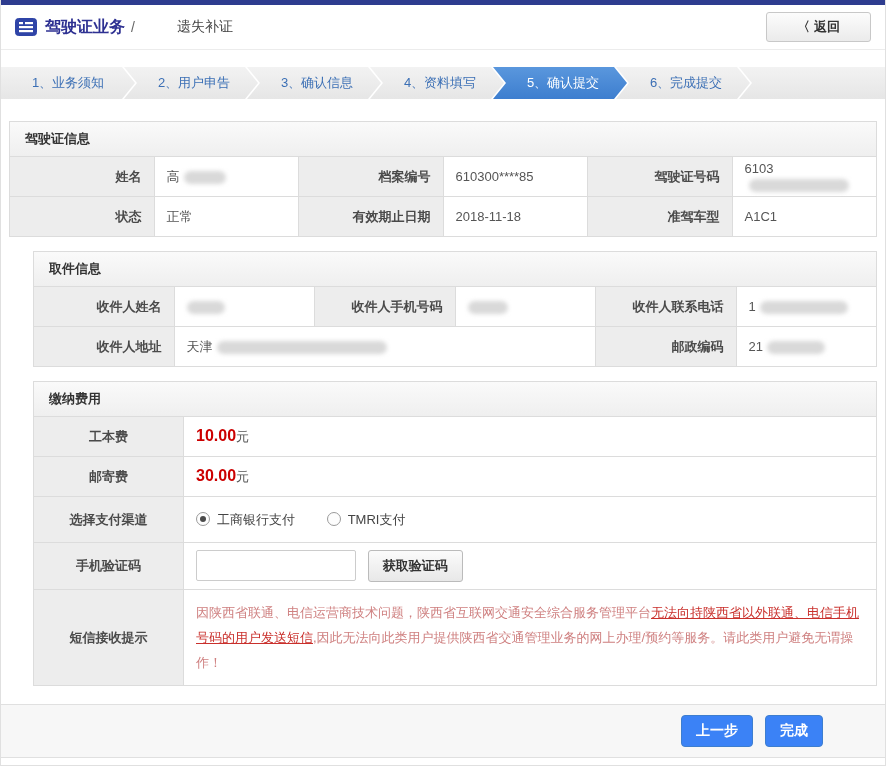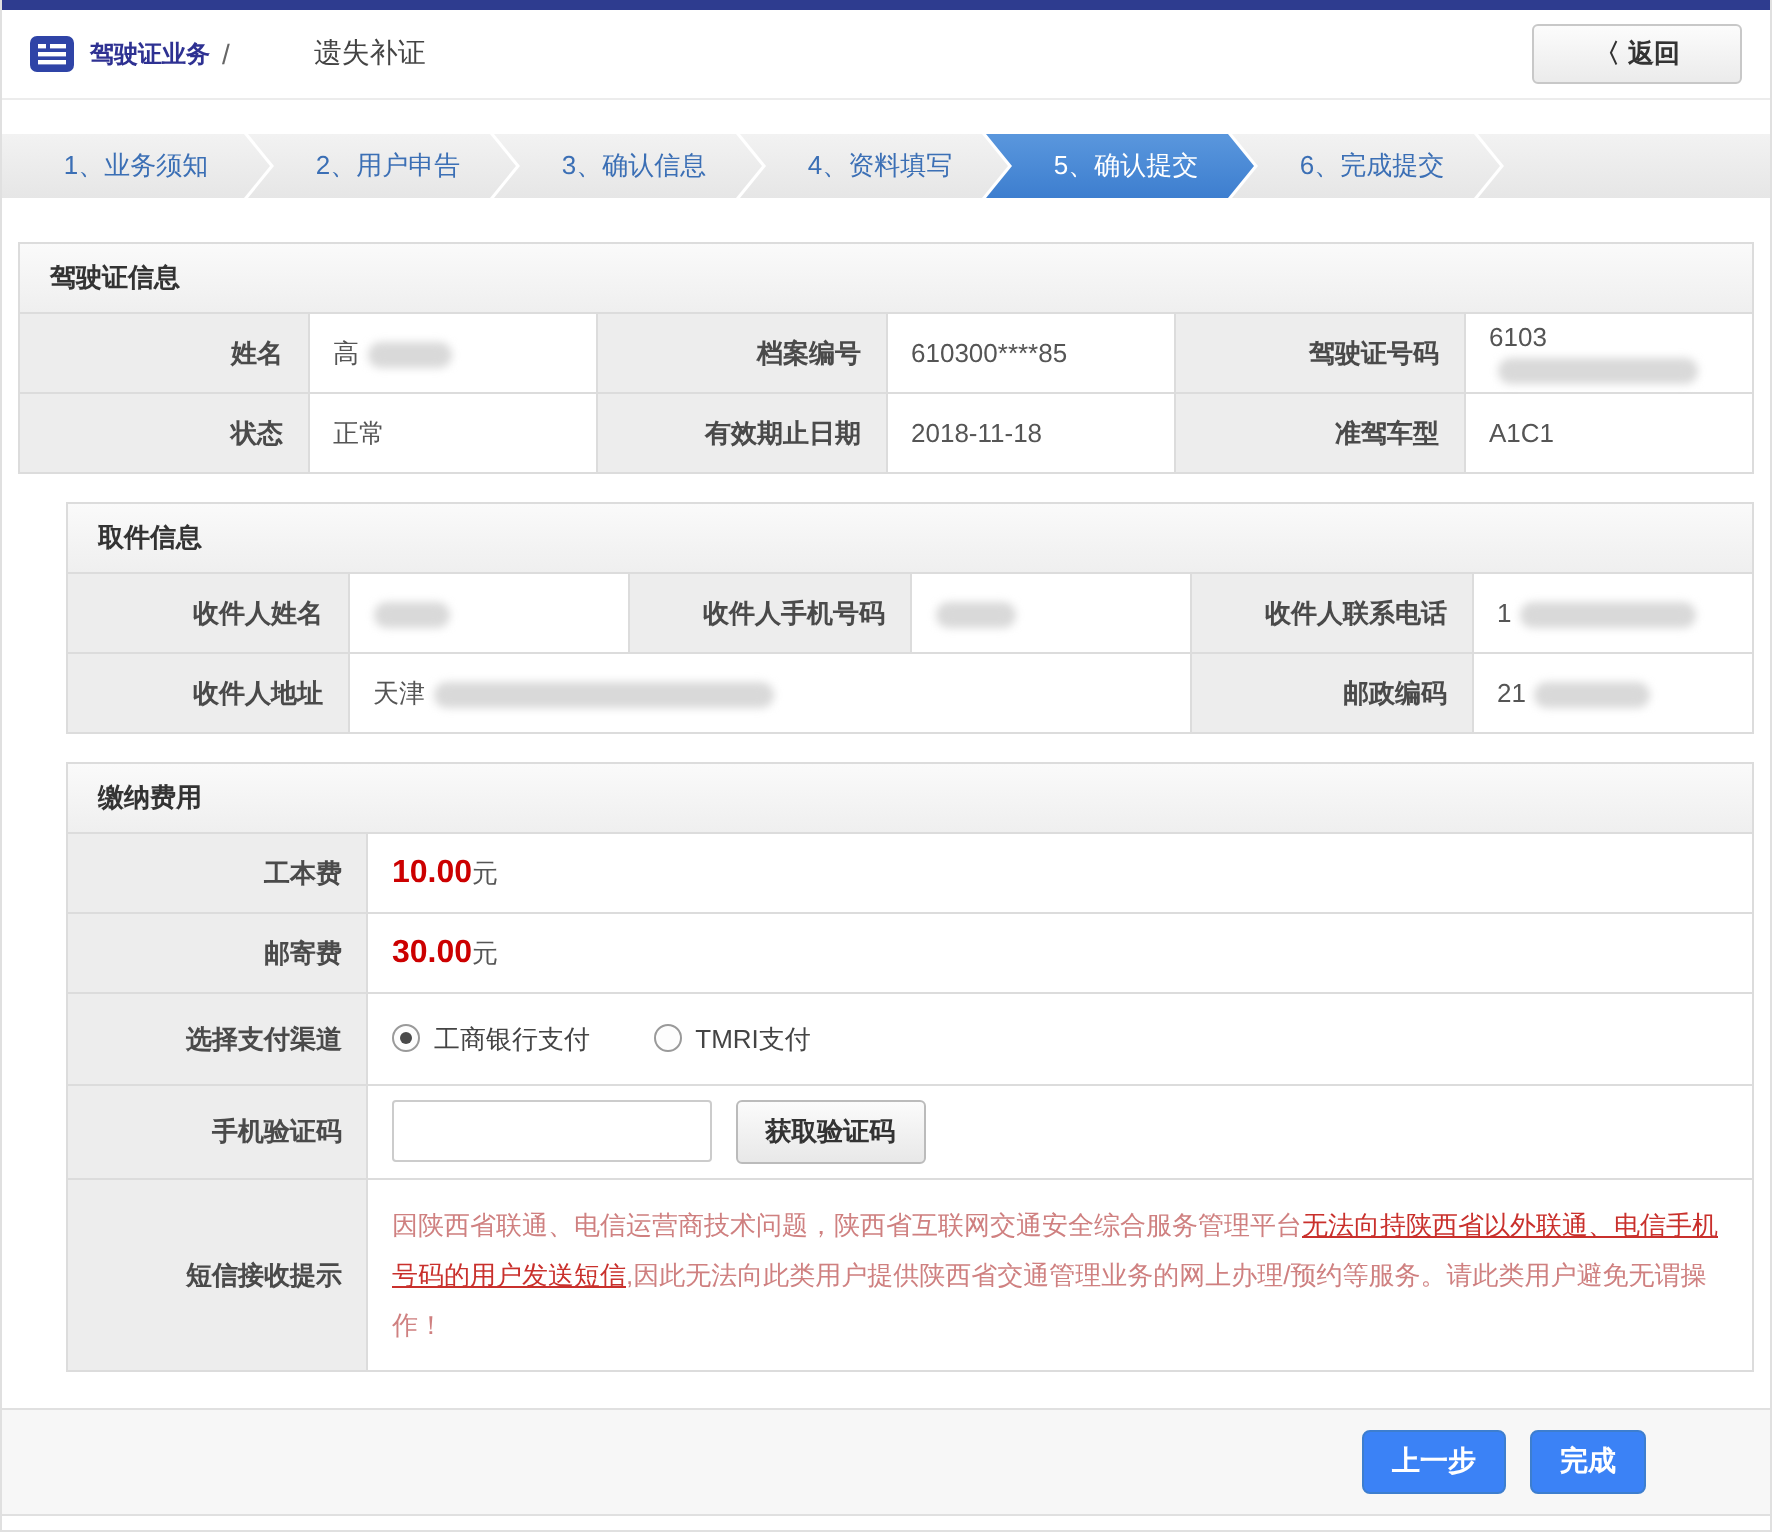--- a/index.html
+++ b/index.html
@@ -5,21 +5,21 @@
   * { box-sizing: border-box; margin: 0; padding: 0; }
   html,body { width: 886px; height: 766px; background:#fff; font-family:"Liberation Sans","DejaVu Sans",sans-serif; font-size:13px; color:#333; }
   .page { width:886px; height:766px; border-left:1px solid #e0e0e0; border-right:1px solid #e0e0e0; border-bottom:1px solid #e0e0e0; background:#fff; overflow:hidden; }
 
   
   .topbar { height:5px; background:#2e3c8f; }
 
   
   .header { height:45px; display:flex; align-items:center; padding:0 14px; border-bottom:1px solid #ececec; background:#fff; }
   .hdr-icon { width:22px; height:18px; margin-right:8px; flex:0 0 auto; }
-  .hdr-title { font-size:12px; font-weight:bold; color:#2e3192; }
+  .hdr-title { font-size:16px; font-weight:bold; color:#2e3192; }
   .hdr-sep { margin:0 6px; color:#666; font-size:14px; }
   .hdr-sub { font-size:14px; color:#444;margin-left:36px; }
   .back-btn { margin-left:auto; padding:5px 30px; font-size:13px; font-weight:bold; color:#333;
     background:linear-gradient(#fcfcfc,#ebebeb); border:1px solid #c8c8c8; border-radius:3px; cursor:pointer; }
   .back-btn .chev { margin-right:4px; font-weight:bold; }
 
   
   .wizard { display:flex; height:32px; margin-top:17px; overflow:hidden; }
   .step { position:relative; flex:0 0 134px; display:flex; align-items:center; justify-content:center;
     background:linear-gradient(#f2f2f2,#e6e6e6); color:#3b6fb5; font-weight:normal; font-size:13px;
@@ -35,21 +35,21 @@
   .sec-hd { border:1px solid #dcdcdc; border-bottom:none; background:linear-gradient(#fafafa,#efefef);
     padding:8px 15px; font-weight:bold; color:#333; font-size:13px; }
   table.grid { width:100%; border-collapse:collapse; table-layout:fixed; }
   table.grid td { border:1px solid #dcdcdc; height:40px; padding:4px 12px; font-size:13px; vertical-align:middle; }
   td.lbl { background:#ededed; text-align:right; font-weight:bold; color:#4a4a4a; padding-right:14px; }
   td.val { background:#fff; color:#555; }
 
   .blur { display:inline-block; height:13px; border-radius:7px; background:#d9d9d9; filter:blur(2px); vertical-align:middle; margin-left:4px; }
 
   
-  .pay-table td.lbl { width:150px; }
+  .pay-table td.lbl { width:150px;text-align:center; }
   .fee-num { color:#cc0000; font-weight:bold; font-size:16px; }
   .fee-unit { color:#555; font-size:13px; }
 
   .radio { display:inline-block; width:14px; height:14px; border:1px solid #9a9a9a; border-radius:50%; background:#fdfdfd; vertical-align:-2px; margin-right:7px; position:relative; cursor:pointer; }
   .radio.checked::after { content:""; position:absolute; left:3px; top:3px; width:6px; height:6px; border-radius:50%; background:#4a4a4a; }
   .radio-lbl { margin-right:28px; color:#444; }
 
   .code-input { width:160px; height:31px; border:1px solid #ccc; border-radius:2px; padding:0 8px; font-size:13px; background:#fff; }
   .code-btn { height:32px; margin-left:8px; padding:0 14px; font-size:13px; font-weight:bold; color:#333;
     background:linear-gradient(#fbfbfb,#e8e8e8); border:1px solid #bbb; border-radius:3px; cursor:pointer; }

